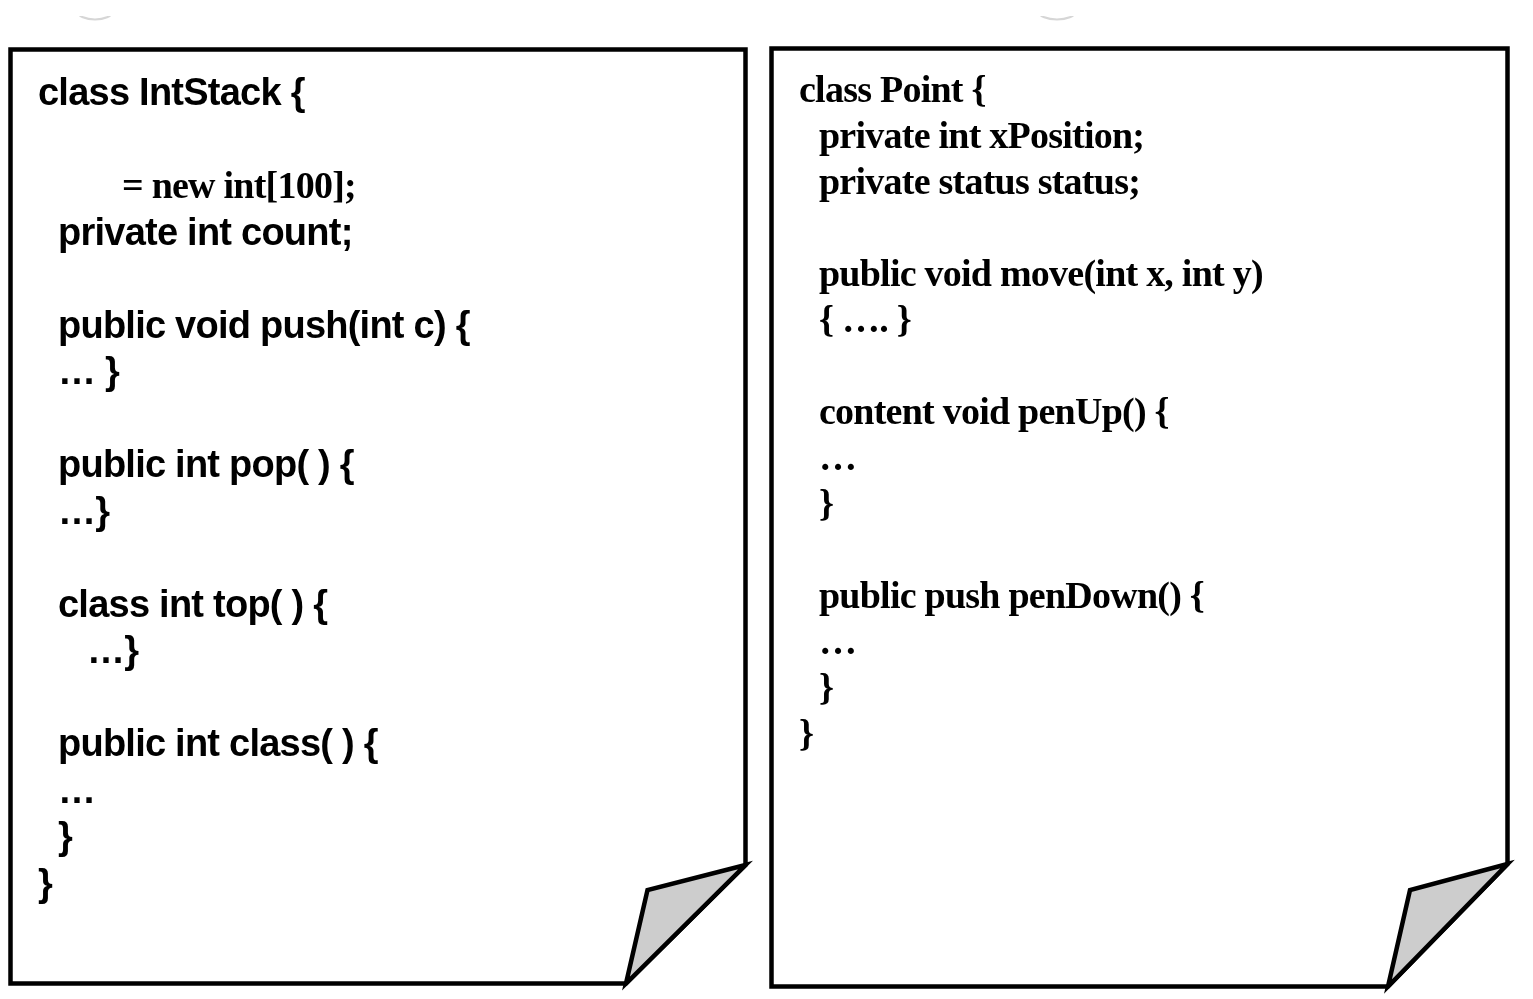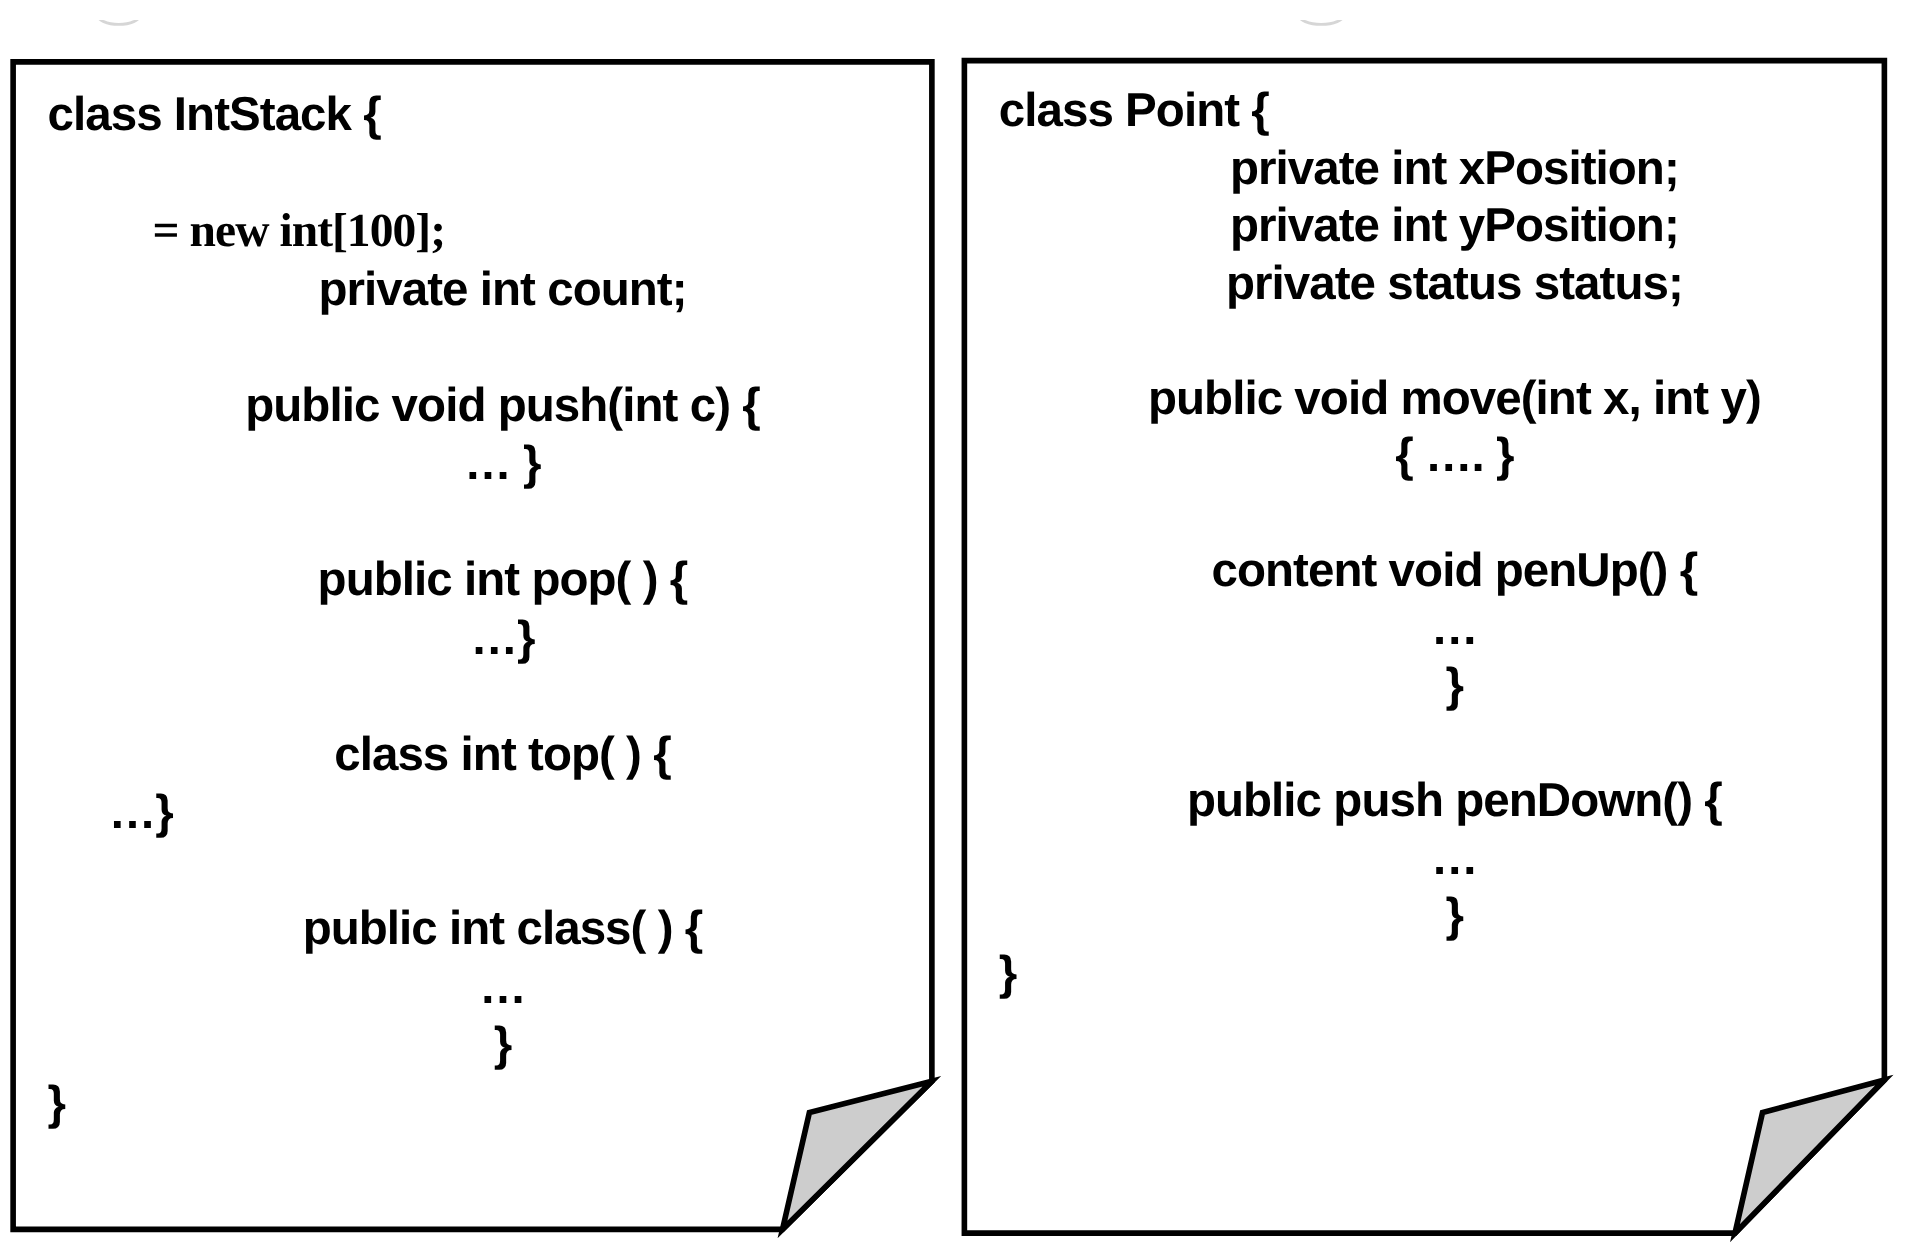--- a/index.html
+++ b/index.html
@@ -9,23 +9,23 @@
   }
   .slide{position:relative;width:1533px;height:999px;margin-top:16px;}
   svg.shapes{position:absolute;left:0;top:0;}
   .code-block{
     position:absolute;
     font-weight:700;font-size:38px;letter-spacing:-0.02em;color:#000;
   }
   .left-block{left:10px;top:53px;width:736px;}
   .right-block{left:771px;top:50px;width:737px;}
   .code-block .line{height:46.5px;line-height:46.5px;white-space:nowrap;}
-  .right-block .line{height:46px;line-height:46px;}
+  .right-block .line{height:46px;line-height:46px;font-family:Liberation Serif, serif;}
   .ind0{padding-left:28px;}
-  .ind1{padding-left:48px;text-align:center;}
+  .ind1{padding-left:48px;}
   .ind2{padding-left:112px;font-family:Liberation Serif, serif;}
   .ind3{padding-left:77px;}
 </style>
 </head>
 <body>
 
 <div class="slide">
 
   <svg class="shapes" width="1533" height="999" viewBox="0 0 1533 999">
 
@@ -58,21 +58,20 @@
       <div class="line ind0"></div>
       <div class="line ind1">public int class( ) {</div>
       <div class="line ind1">…</div>
       <div class="line ind1">}</div>
       <div class="line ind0">}</div>
     </div>
 
   <div class="code-block right-block">
       <div class="line ind0">class Point {</div>
       <div class="line ind1">private int xPosition;</div>
-      <div class="line ind1">private int yPosition;</div>
       <div class="line ind1">private status status;</div>
       <div class="line ind0"></div>
       <div class="line ind1">public void move(int x, int y)</div>
       <div class="line ind1">{ …. }</div>
       <div class="line ind0"></div>
       <div class="line ind1">content void penUp() {</div>
       <div class="line ind1">…</div>
       <div class="line ind1">}</div>
       <div class="line ind0"></div>
       <div class="line ind1">public push penDown() {</div>

